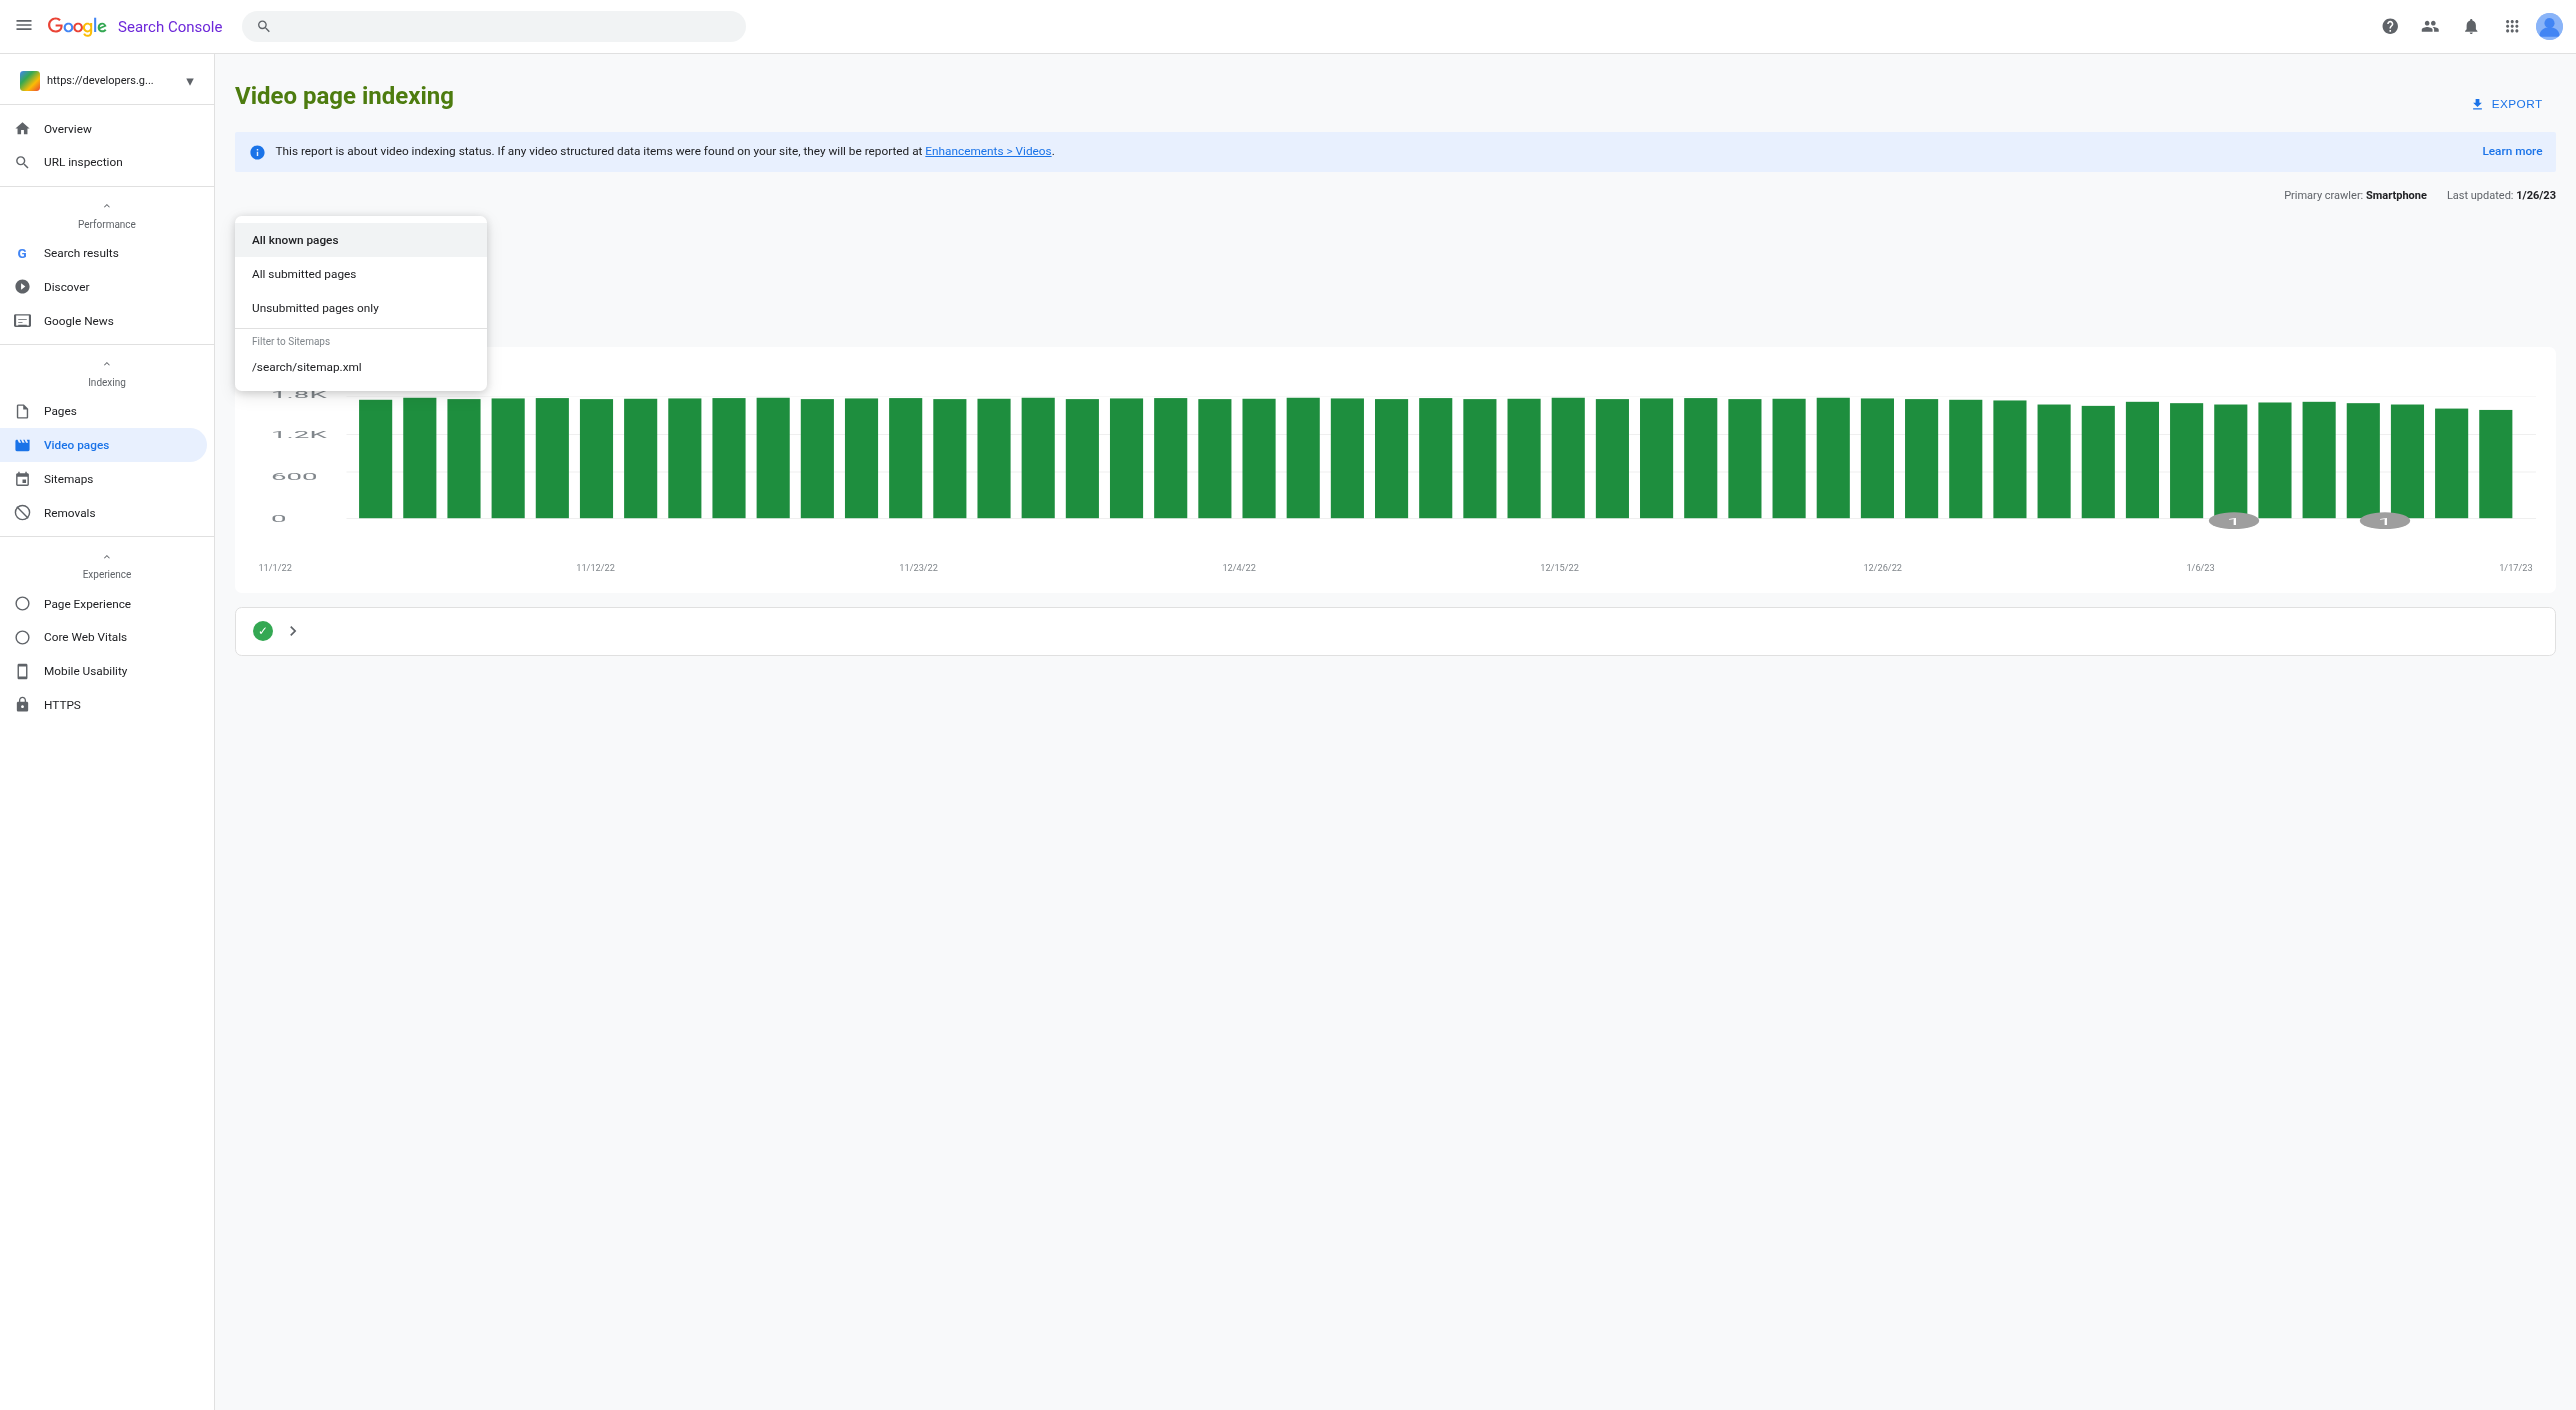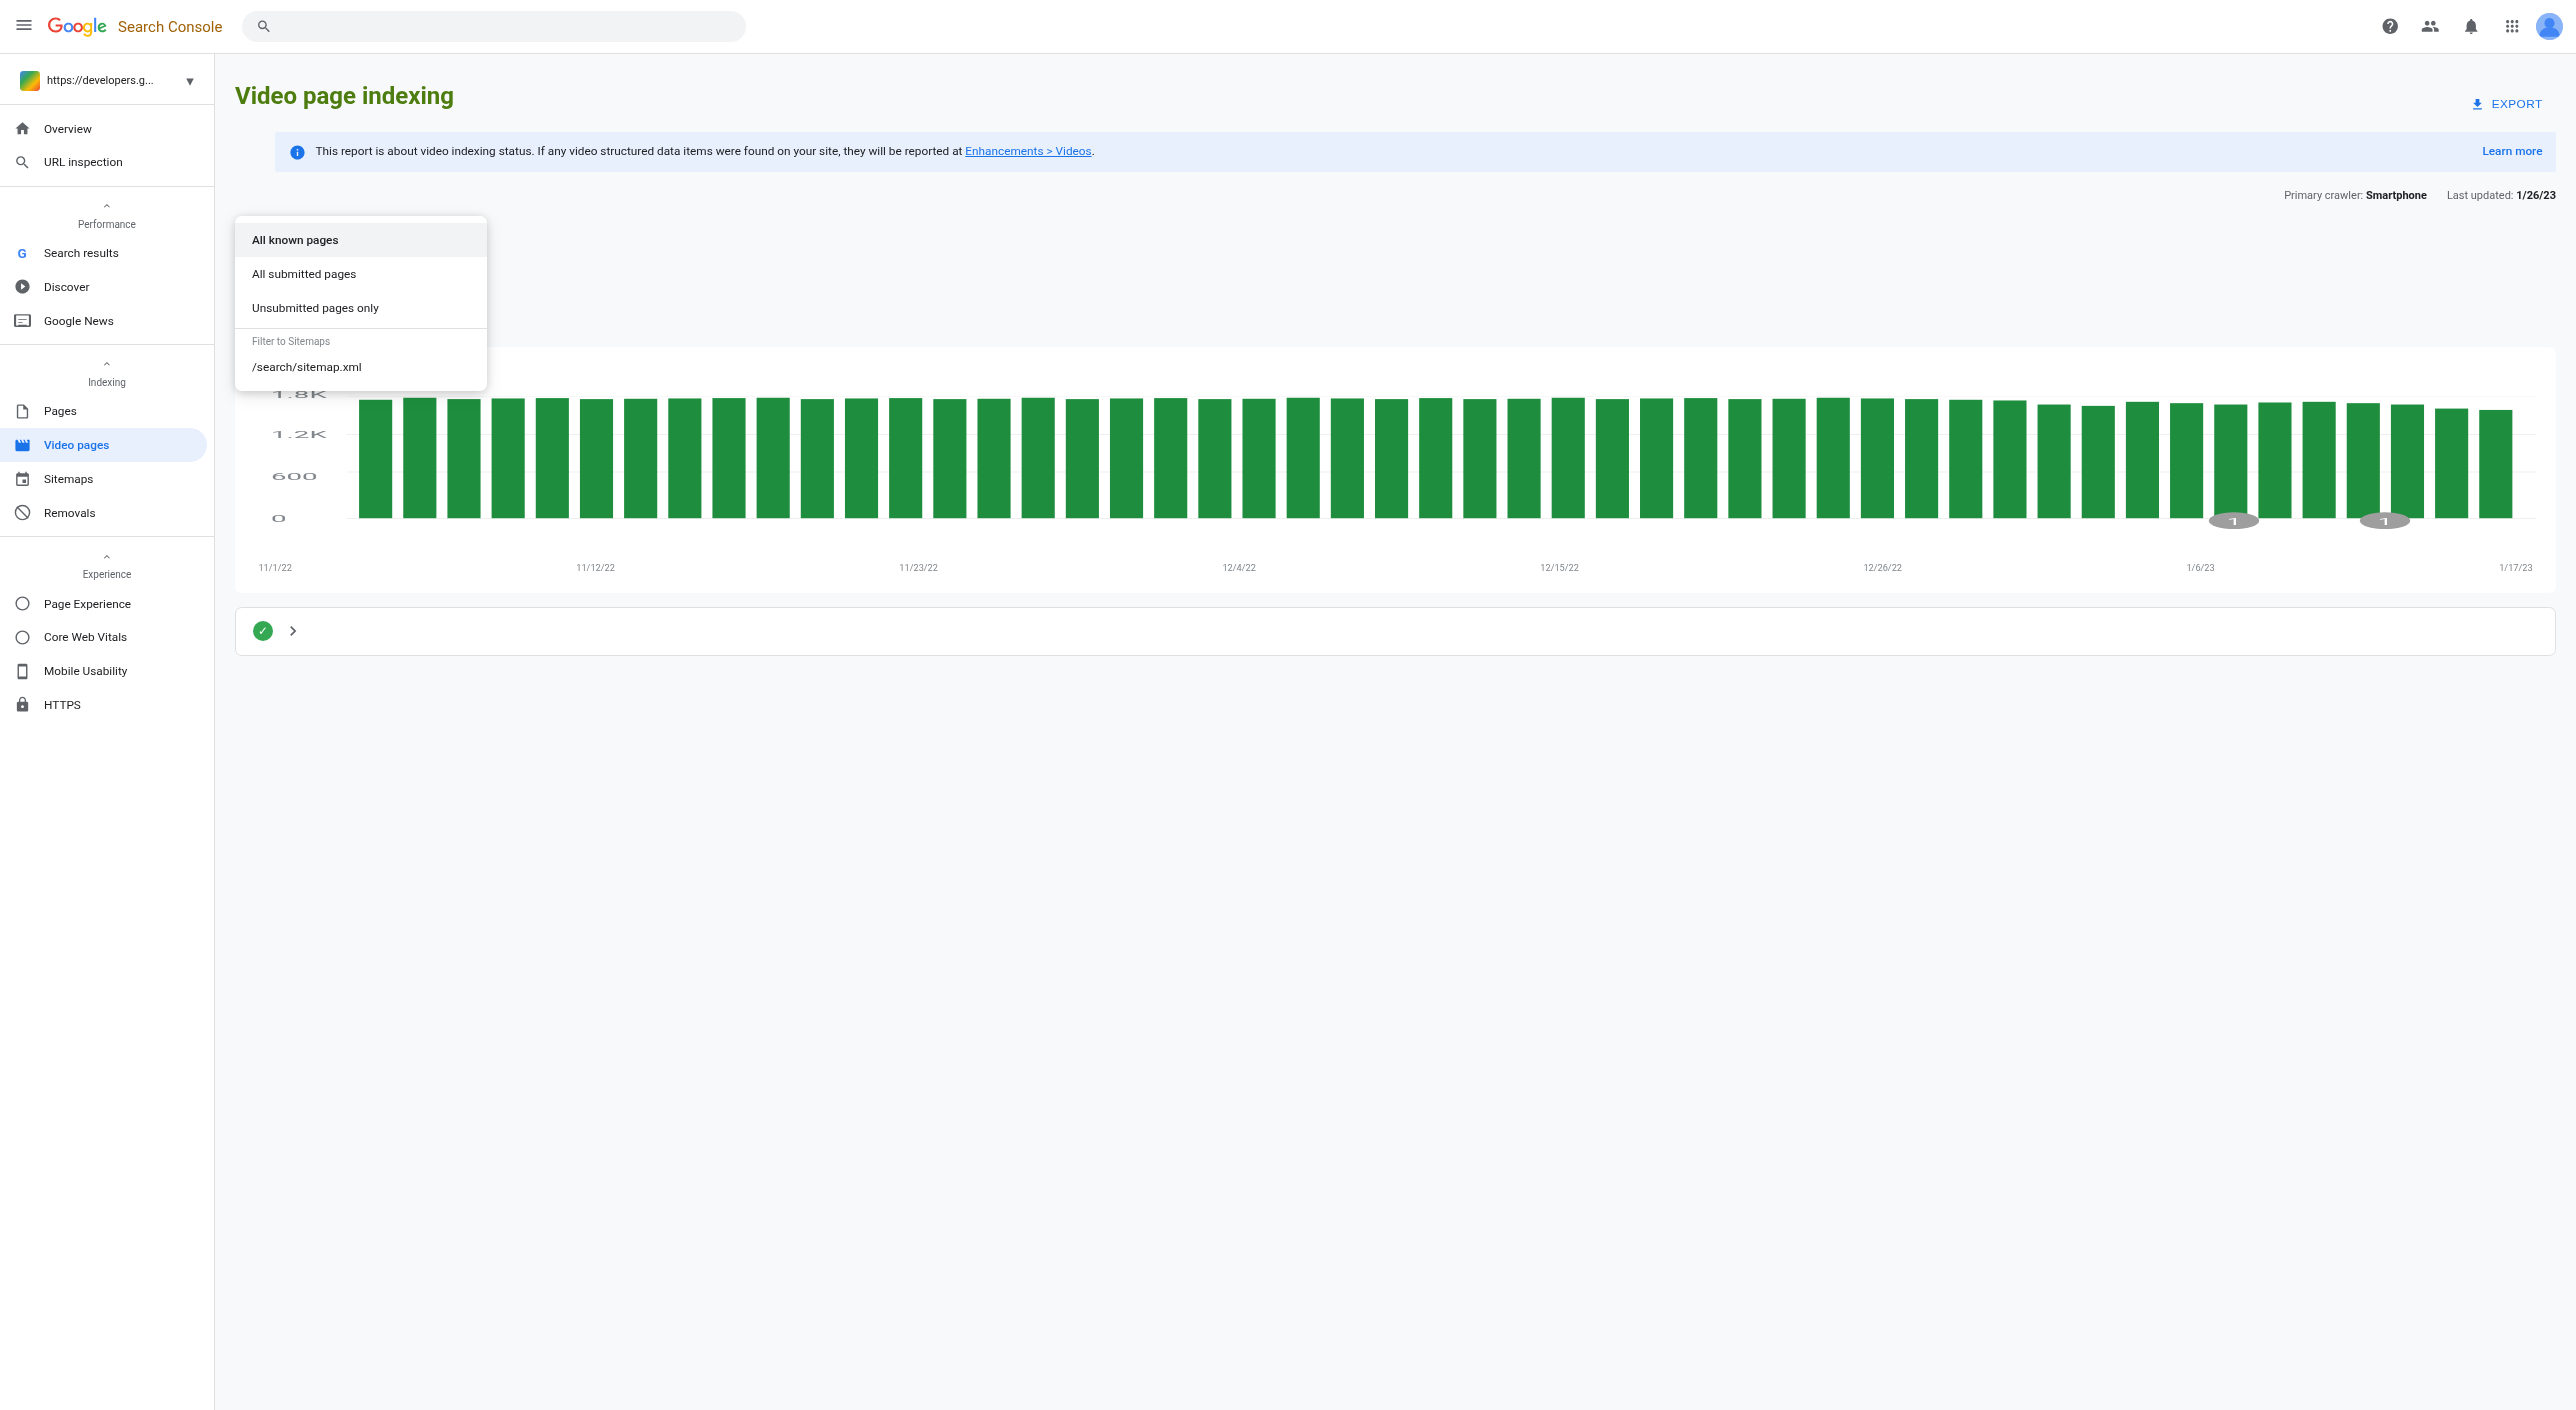--- a/index.html
+++ b/index.html
@@ -152,21 +152,20 @@
     .info-banner {
       display: flex;
       align-items: flex-start;
       gap: 10px;
       background: #e8f0fe;
       border-radius: 2px;
       padding: 11.8px 13.5px;
       margin-bottom: 17px;
       font-size: 11.8px;
       color: #202124;
-      margin-left: 40px;
     }
     .info-link { color: #1a73e8; text-decoration: underline; cursor: pointer; }
     .learn-more { color: #1a73e8; font-weight: 500; cursor: pointer; margin-left: auto; white-space: nowrap; padding-left: 13.5px; }
 
     .meta-row {
       display: flex;
       justify-content: flex-end;
       font-size: 11px;
       color: #5f6368;
       margin-bottom: 13.5px;
@@ -296,21 +295,21 @@
 
   <div class="logo">
     <svg width="61" height="20" viewBox="0 0 272 92" xmlns="http://www.w3.org/2000/svg">
       <path fill="#4285F4" d="M116.6 48.1c0 12.8-10 22.2-22.2 22.2S72.2 60.9 72.2 48.1c0-12.9 10-22.2 22.2-22.2s22.2 9.3 22.2 22.2zm-9.7 0c0-8-5.8-13.5-12.5-13.5S81.9 40.1 81.9 48.1c0 7.9 5.8 13.5 12.5 13.5s12.5-5.6 12.5-13.5z"></path>
       <path fill="#EA4335" d="M161.1 48.1c0 12.8-10 22.2-22.2 22.2s-22.2-9.4-22.2-22.2c0-12.9 10-22.2 22.2-22.2s22.2 9.3 22.2 22.2zm-9.7 0c0-8-5.8-13.5-12.5-13.5s-12.5 5.5-12.5 13.5c0 7.9 5.8 13.5 12.5 13.5s12.5-5.6 12.5-13.5z"></path>
       <path fill="#FBBC05" d="M203.5 27.2v40.3c0 16.6-9.8 23.4-21.3 23.4-10.9 0-17.4-7.3-19.9-13.2l8.5-3.5c1.5 3.7 5.2 8 11.4 8 7.4 0 12-4.6 12-13.2v-3.2h-.3c-2.2 2.7-6.5 5.1-11.8 5.1-11.2 0-21.5-9.8-21.5-22.4 0-12.7 10.3-22.4 21.5-22.4 5.3 0 9.6 2.4 11.8 5h.3v-3.9h9.3zm-8.6 21c0-7.9-5.3-13.7-12-13.7-6.8 0-12.5 5.8-12.5 13.7 0 7.8 5.7 13.5 12.5 13.5 6.7 0 12-5.7 12-13.5z"></path>
       <path fill="#4285F4" d="M222 3.3v65.7h-9.5V3.3h9.5z"></path>
       <path fill="#34A853" d="M261.7 55.5l7.5 5c-2.4 3.6-8.3 9.8-18.4 9.8-12.5 0-21.9-9.7-21.9-22.2 0-13.2 9.4-22.2 20.8-22.2 11.5 0 17.1 9.2 18.9 14.2l1 2.5-29.5 12.2c2.3 4.4 5.7 6.7 10.7 6.7 5 0 8.4-2.5 10.9-6zm-23.2-7.9l19.7-8.2c-1.1-2.8-4.3-4.8-8.1-4.8-4.9 0-11.6 4.3-11.6 13z"></path>
       <path fill="#EA4335" d="M35.3 43.5v-9.4h31.7c.3 1.6.5 3.6.5 5.7 0 7.1-1.9 15.8-8.1 22-6 6.3-13.7 9.6-23.9 9.6C16.3 71.4.5 56.1.5 36.9.5 17.7 16.3 2.4 35.5 2.4c10.5 0 18 4.1 23.6 9.4l-6.6 6.6c-4-3.8-9.5-6.7-17-6.7-13.9 0-24.7 11.2-24.7 25.2s10.8 25.2 24.7 25.2c9 0 14.1-3.6 17.4-6.9 2.7-2.7 4.4-6.5 5.1-11.7l-22.7.0z"></path>
     </svg>
-    <span style="font-size:15px;color:#a16207;margin-left:3.4px;">Search Console</span>
+    <span style="font-size:15px;color:#6d28d9;margin-left:3.4px;">Search Console</span>
   </div>
 
   <div class="search-bar">
     <svg width="17" height="17" viewBox="0 0 24 24" fill="#5f6368">
       <path d="M15.5 14h-.79l-.28-.27A6.471 6.471 0 0 0 16 9.5 6.5 6.5 0 1 0 9.5 16c1.61 0 3.09-.59 4.23-1.57l.27.28v.79l5 4.99L20.49 19l-4.99-5zm-6 0C7.01 14 5 11.99 5 9.5S7.01 5 9.5 5 14 7.01 14 9.5 11.99 14 9.5 14z"></path>
     </svg>
     <input type="text" style="">
   </div>
 
   <div class="header-actions">

